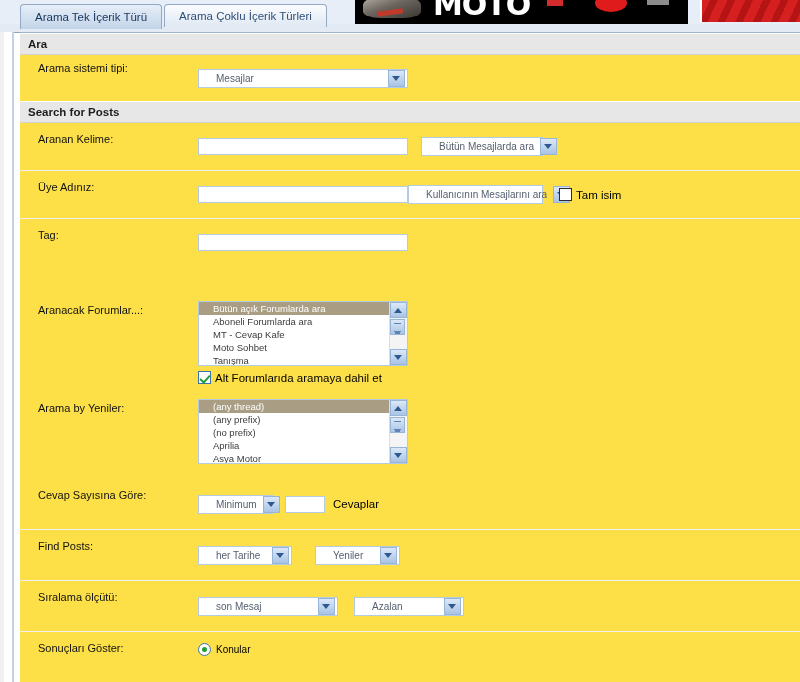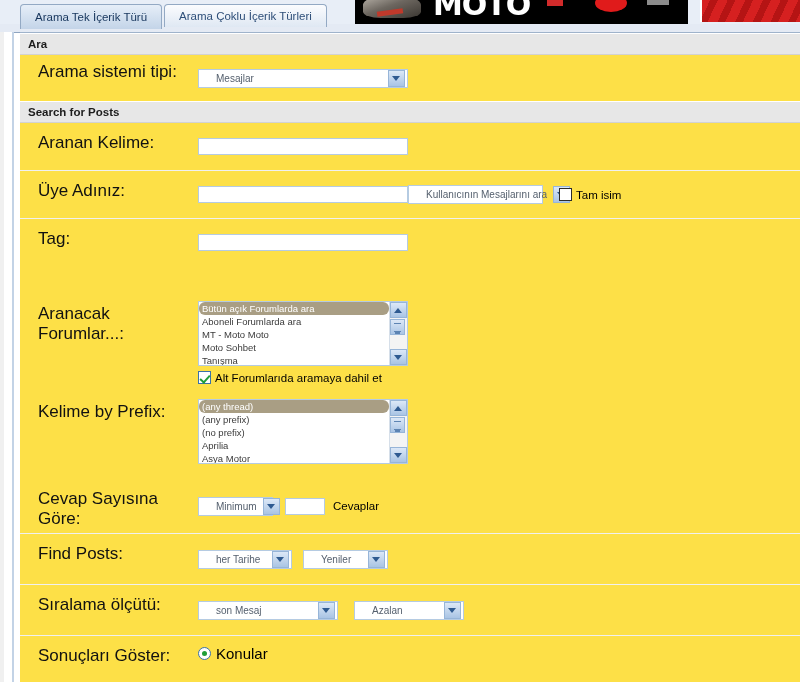--- a/index.html
+++ b/index.html
@@ -183,21 +183,21 @@
     display: flex;
     align-items: center;
     min-height: 32px;
     border-bottom: 1px solid #f0f0f0;
     padding: 4px 0;
   }
   .form-row.noline { border-bottom: none; }
   .row-label {
     width: 178px;
     padding-left: 18px;
-    font-size: 17px;
+    font-size: 11px;
     color: #111111;
     box-sizing: border-box;
     align-self: flex-start;
     padding-top: 3px;
   }
   .row-field {
     flex: 1;
     display: flex;
     align-items: center;
   }
@@ -292,44 +292,43 @@
     left: 3px; top: 3px;
     width: 5px; height: 5px;
     border-radius: 50%;
     background: #1f9e37;
   }
   .radio-line {
     display: flex;
     align-items: center;
     height: 22px;
   }
-  .radio-label { margin-left: 5px; font-size: 15px; }
+  .radio-label { margin-left: 5px; font-size: 10px; }
 
   
   .listbox {
     width: 210px;
     height: 65px;
     border: 1px solid #b5cbe2;
     background: #ffffff;
     display: flex;
     box-sizing: border-box;
     overflow: hidden;
   }
   .listbox-items {
     flex: 1;
     overflow: hidden;
   }
   .lb-item {
     font-size: 9.5px;
     line-height: 13px;
-    padding-left: 3px;
+    padding-left: 14px;
     color: #3b3b3b;
     white-space: nowrap;
     overflow: hidden;
-    border-radius: 6px;
   }
   .lb-item.sel-item {
     background: #a99e84;
     color: #ffffff;
   }
   .lb-scroll {
     width: 17px;
     background: #f4f4f4;
     border-left: 1px solid #d6dfe9;
     display: flex;
@@ -417,20 +416,24 @@
   </div>
 
   <div class="section-head">
     <span>Search for Posts</span>
   </div>
 
   <div class="form-row" style="min-height:39px">
     <div class="row-label" style="padding-top:6px">Aranan Kelime:</div>
     <div class="row-field">
       <input class="txt txt-wide" type="text" value="" style="">
+      <div class="sel" style="width:122px;margin-left:13px">
+        <span>Bütün Mesajlarda ara</span>
+        <span class="arrow"></span>
+      </div>
     </div>
   </div>
 
   <div class="form-row" style="min-height:39px">
     <div class="row-label" style="padding-top:6px">Üye Adınız:</div>
     <div class="row-field">
       <input class="txt txt-wide" type="text" value="" style="">
       <div class="sel" style="width:135px;">
         <span>Kullanıcının Mesajlarını ara</span>
         <span class="arrow"></span>
@@ -450,39 +453,39 @@
   <div style="height:27px"></div>
 
 
   <div class="form-row noline" style="min-height:86px;align-items:flex-start;padding-top:8px">
     <div class="row-label">Aranacak Forumlar...:</div>
     <div class="row-field" style="flex-direction:column;align-items:flex-start">
       <div class="listbox">
         <div class="listbox-items">
           <div class="lb-item sel-item">Bütün açık Forumlarda ara</div>
           <div class="lb-item">Aboneli Forumlarda ara</div>
-          <div class="lb-item">MT - Moto Moto</div>
+          <div class="lb-item">MT - Cevap Kafe</div>
           <div class="lb-item">Moto Sohbet</div>
           <div class="lb-item">Tanışma</div>
         </div>
         <div class="lb-scroll">
           <div class="lb-btn up"></div>
           <div class="lb-thumb"></div>
           <div class="lb-btn down"></div>
         </div>
       </div>
       <div style="display:flex;align-items:center;margin-top:5px">
         <span class="cbox checked"></span>
         <span class="cb-label">Alt Forumlarıda aramaya dahil et</span>
       </div>
     </div>
   </div>
 
   <div class="form-row noline" style="min-height:76px;align-items:flex-start;padding-top:8px">
-    <div class="row-label">Kelime by Prefix:</div>
+    <div class="row-label">Arama by Yeniler:</div>
     <div class="row-field" style="flex-direction:column;align-items:flex-start">
       <div class="listbox">
         <div class="listbox-items">
           <div class="lb-item sel-item">(any thread)</div>
           <div class="lb-item">(any prefix)</div>
           <div class="lb-item">(no prefix)</div>
           <div class="lb-item">Aprilia</div>
           <div class="lb-item">Asya Motor</div>
         </div>
         <div class="lb-scroll">
@@ -506,21 +509,21 @@
     </div>
   </div>
 
   <div class="form-row" style="min-height:42px">
     <div class="row-label" style="padding-top:6px">Find Posts:</div>
     <div class="row-field">
       <div class="sel" style="width:94px">
         <span>her Tarihe</span>
         <span class="arrow"></span>
       </div>
-      <div class="sel" style="width:85px;margin-left:11px">
+      <div class="sel" style="width:85px;margin-left:23px">
         <span>Yeniler</span>
         <span class="arrow"></span>
       </div>
     </div>
   </div>
 
   <div class="form-row" style="min-height:42px">
     <div class="row-label" style="padding-top:6px">Sıralama ölçütü:</div>
     <div class="row-field">
       <div class="sel" style="width:140px">

